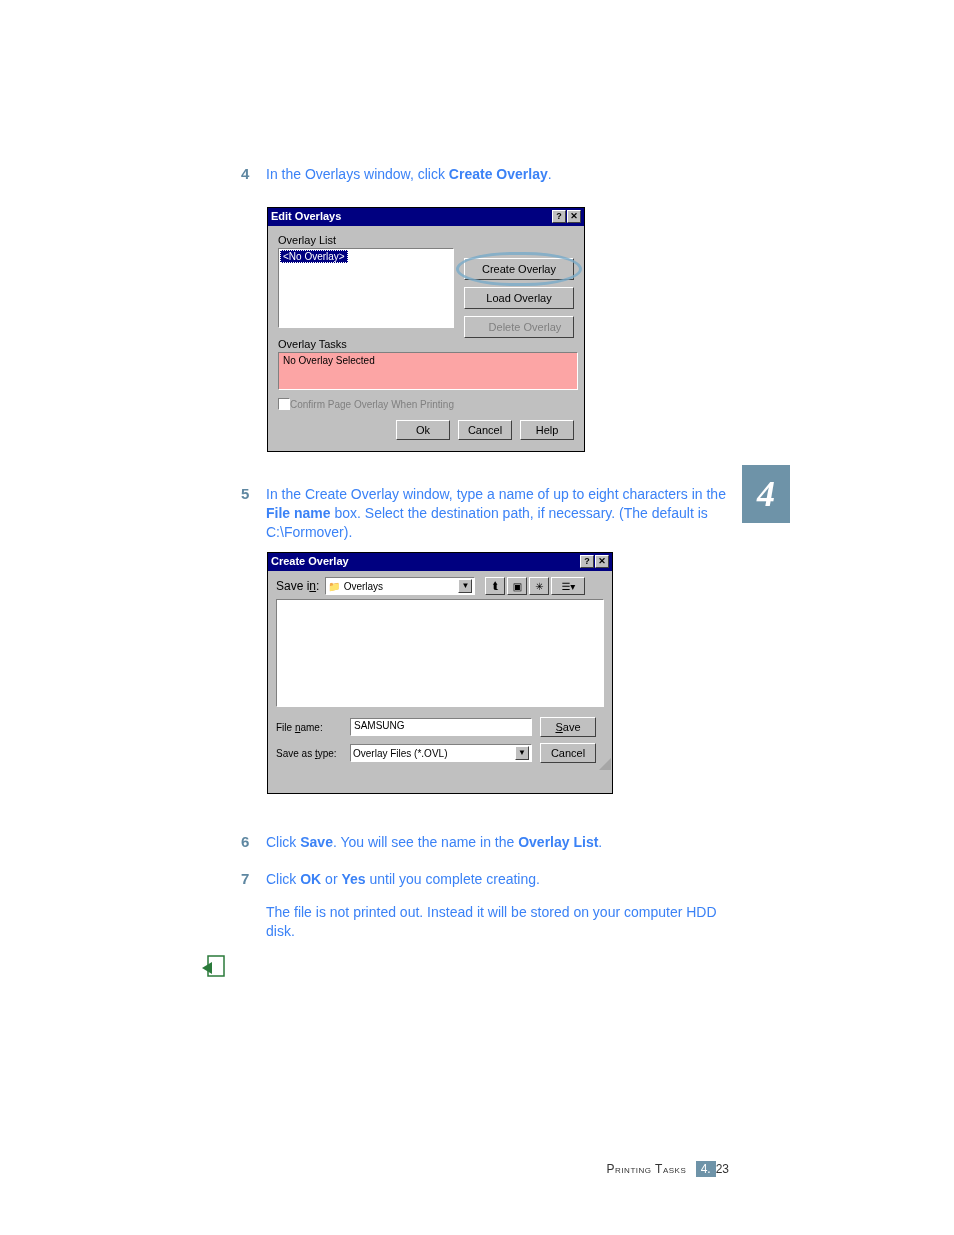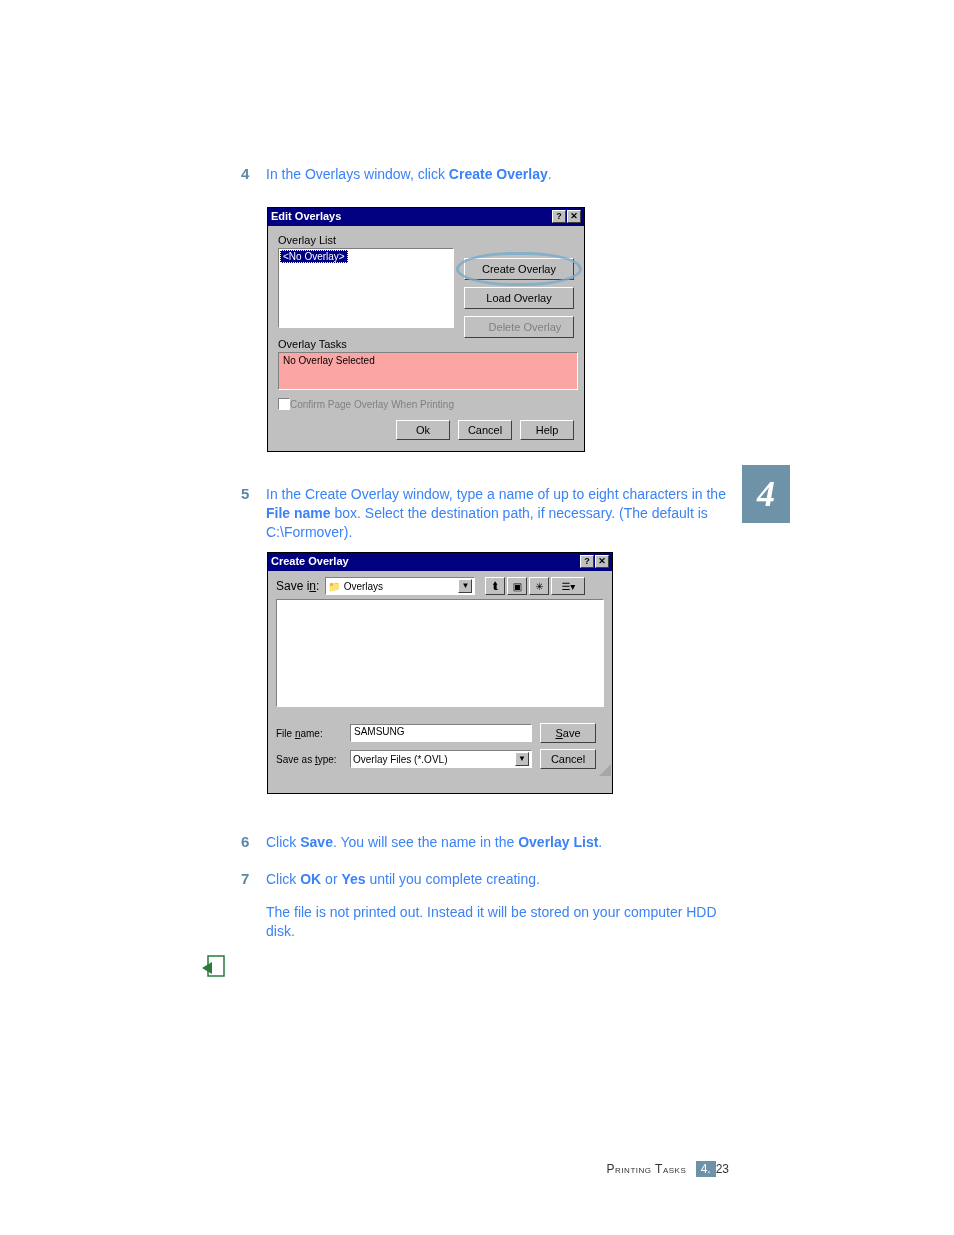--- a/index.html
+++ b/index.html
@@ -32,21 +32,21 @@
   .dlg-foot { display:flex; justify-content:flex-end; gap:8px; margin-top:10px; }
 
   
   .save-body { padding: 6px 8px 8px 8px; }
   .save-row { display:flex; align-items:center; gap:6px; }
   .combo { background:#fff; border:1px solid #808080; border-right-color:#fff; border-bottom-color:#fff; height:18px; display:flex; align-items:center; padding:0 2px; font-size:10px; flex:1; }
   .combo .drop { width:14px; height:14px; background:#c0c0c0; border:1px solid #fff; border-right-color:#404040; border-bottom-color:#404040; margin-left:auto; font-size:8px; text-align:center; line-height:12px; }
   .toolbar-icons { display:flex; gap:2px; margin-left:4px; }
   .ticon { width:20px; height:18px; background:#c0c0c0; border:1px solid #fff; border-right-color:#404040; border-bottom-color:#404040; display:flex; align-items:center; justify-content:center; font-size:10px; }
   .filelist { background:#fff; border:1px solid #808080; border-right-color:#fff; border-bottom-color:#fff; height:108px; margin-top:4px; }
-  .save-grid { display:grid; grid-template-columns: 66px 1fr 64px; gap:6px 8px; align-items:center; margin-top:16px; font-size:10px; }
+  .save-grid { display:grid; grid-template-columns: 66px 1fr 64px; gap:6px 8px; align-items:center; margin-top:10px; font-size:10px; }
   .textin { background:#fff; border:1px solid #808080; border-right-color:#fff; border-bottom-color:#fff; height:18px; padding:1px 3px; font-size:10px; }
   .sbtn { width:56px; height:20px; background:#c0c0c0; border:1px solid #fff; border-right-color:#404040; border-bottom-color:#404040; font-size:11px; text-align:center; line-height:18px; }
   .und { text-decoration: underline; }
   .resize { position:absolute; right:1px; bottom:1px; width:12px; height:12px; }
   .resize::before { content:""; position:absolute; right:0; bottom:0; width:0; height:0; border-left:12px solid transparent; border-bottom:12px solid #808080; opacity:.4; }
 
   
   .chapter-tab { position:absolute; right:164px; top:465px; width:48px; height:58px; background:#6e93a8; display:flex; align-items:center; justify-content:center; }
   .chapter-tab span { color:#fff; font-style:italic; font-weight:bold; font-size:36px; font-family: Georgia, 'Times New Roman', serif; }
 

